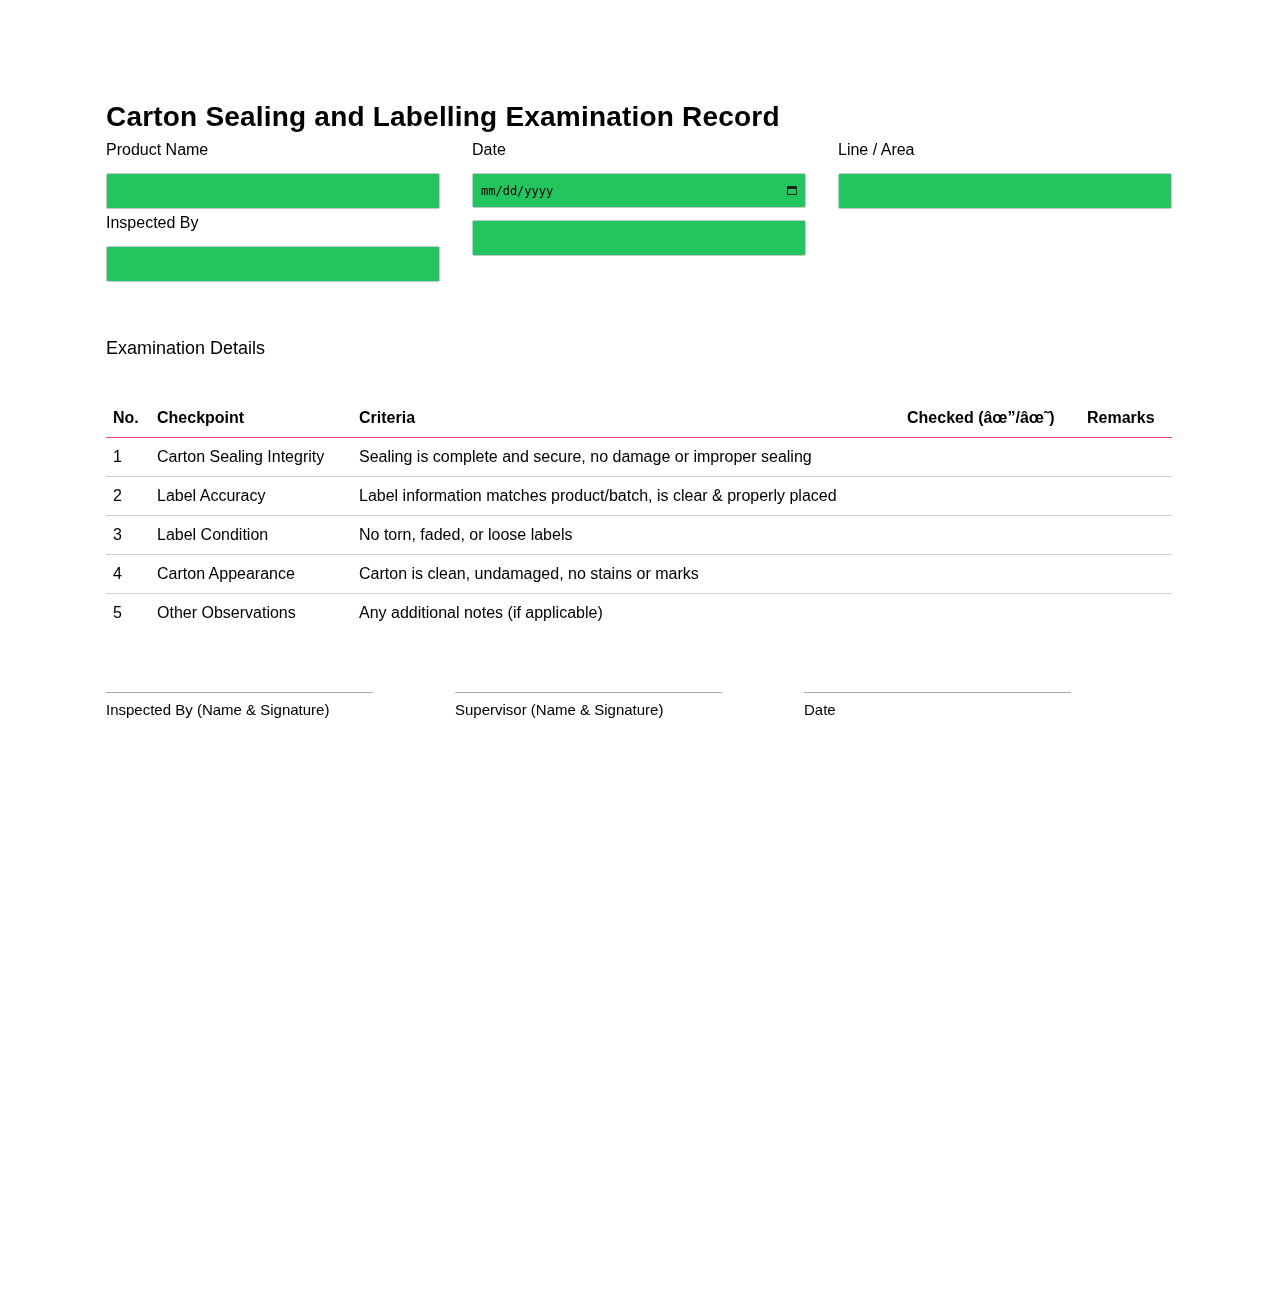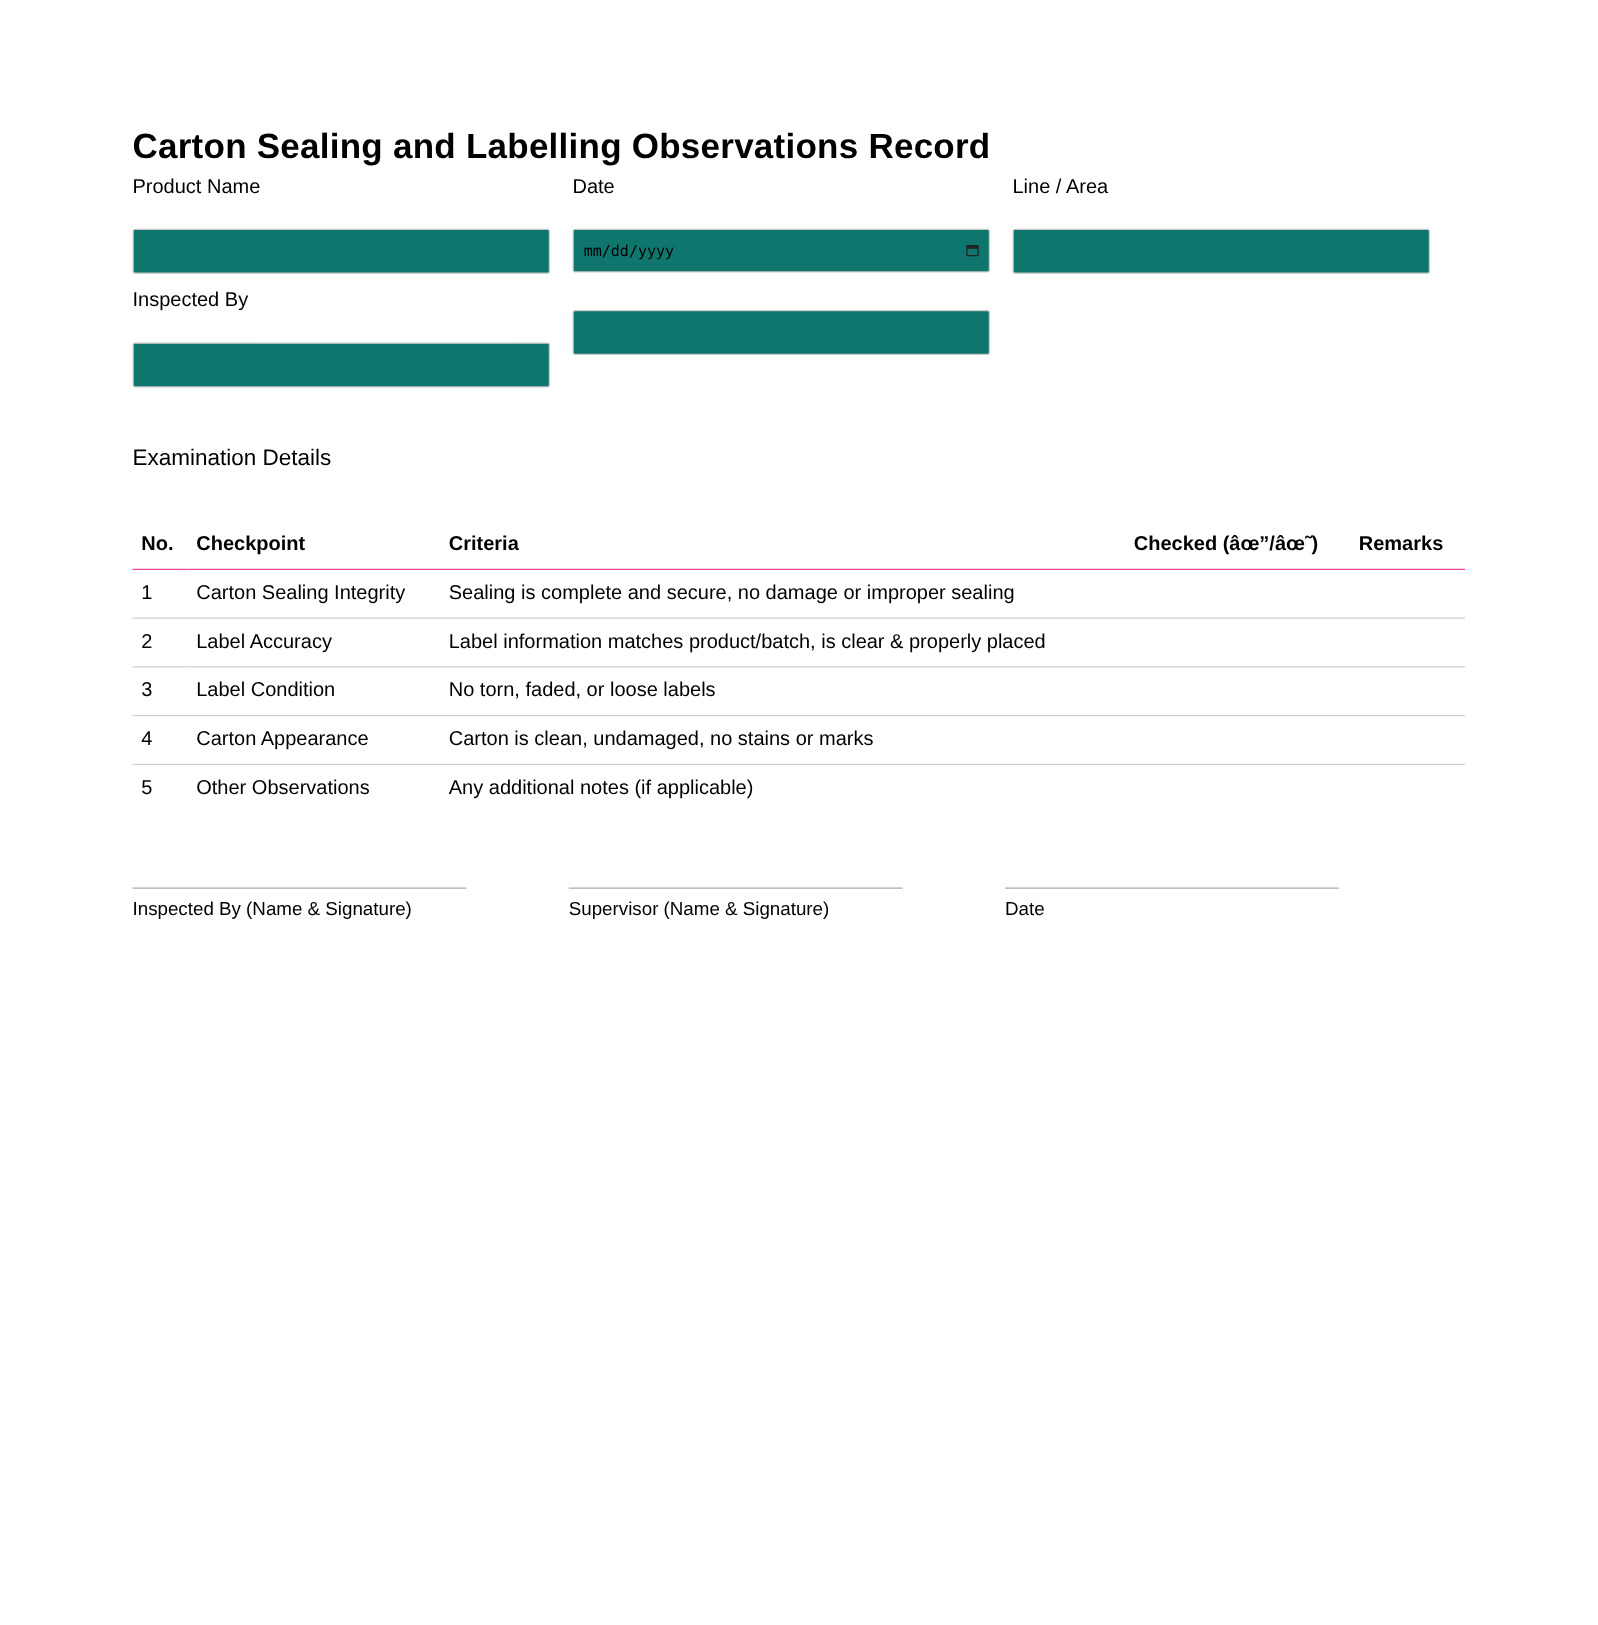--- a/index.html
+++ b/index.html
@@ -10,48 +10,47 @@
     position: relative;
   }
   .page { position: absolute; left: 106px; top: 100px; width: 1066px; }
   h1 {
     margin: 0; font-size: 28px; font-weight: bold; line-height: 34px;
     letter-spacing: 0.2px;
   }
   .grid {
     display: grid; grid-template-columns: 334px 334px 334px; column-gap: 32px;
     row-gap: 0;
-    gap: 18px;
   }
   .field { height: 73px; }
   .field label { display: block; font-size: 16px; line-height: 20px; margin-top: 6px; }
   .field .inp {
-    box-sizing: border-box; margin-top: 23px; width: 334px; height: 36px;
-    border: 1px solid #c8c8c8; border-radius: 2px; background: #0f766e;
+    box-sizing: border-box; margin-top: 13px; width: 334px; height: 36px;
+    border: 1px solid #c8c8c8; border-radius: 2px; background: #22c55e;
     font-size: 13px; padding: 0 8px;
   }
   .field .date {
     display: flex; align-items: center; justify-content: space-between; height: 35px;
     font-family: "DejaVu Sans Mono", monospace; font-size: 12px; padding: 0 8px;
   }
   .cal { width: 10px; height: 9px; border: 1.5px solid #222; border-top-width: 3px; border-radius: 1px; box-sizing: border-box; }
   .section-title { margin-top: 57px; font-size: 18px; line-height: 22px; }
   table { margin-top: 40px; width: 1066px; border-collapse: collapse; font-size: 16px; }
   th { text-align: left; font-weight: bold; padding: 9px 7px; height: 20px; border-bottom: 1px solid #ec4899; }
   td { padding: 9px 7px; height: 20px; border-bottom: 1px solid #d0d0d0; }
   tr:last-child td { border-bottom: none; }
   .sig { margin-top: 60px; display: grid; grid-template-columns: 334px 334px 334px; column-gap: 15px; }
   .sig .line { width: 267px; border-top: 1px solid #aaa; }
   .sig .lbl { font-size: 15px; margin-top: 8px; line-height: 18px; }
 </style>
 </head>
 <body>
 
 <div class="page">
-  <h1>Carton Sealing and Labelling Observations Record</h1>
+  <h1>Carton Sealing and Labelling Examination Record</h1>
 
   <div class="grid">
     <div class="field">
       <label>Product Name</label>
       <input class="inp" type="text" value="" style="">
     </div>
     <div class="field">
       <label>Date</label>
       <div class="inp date">
         <span>mm/dd/yyyy</span>

